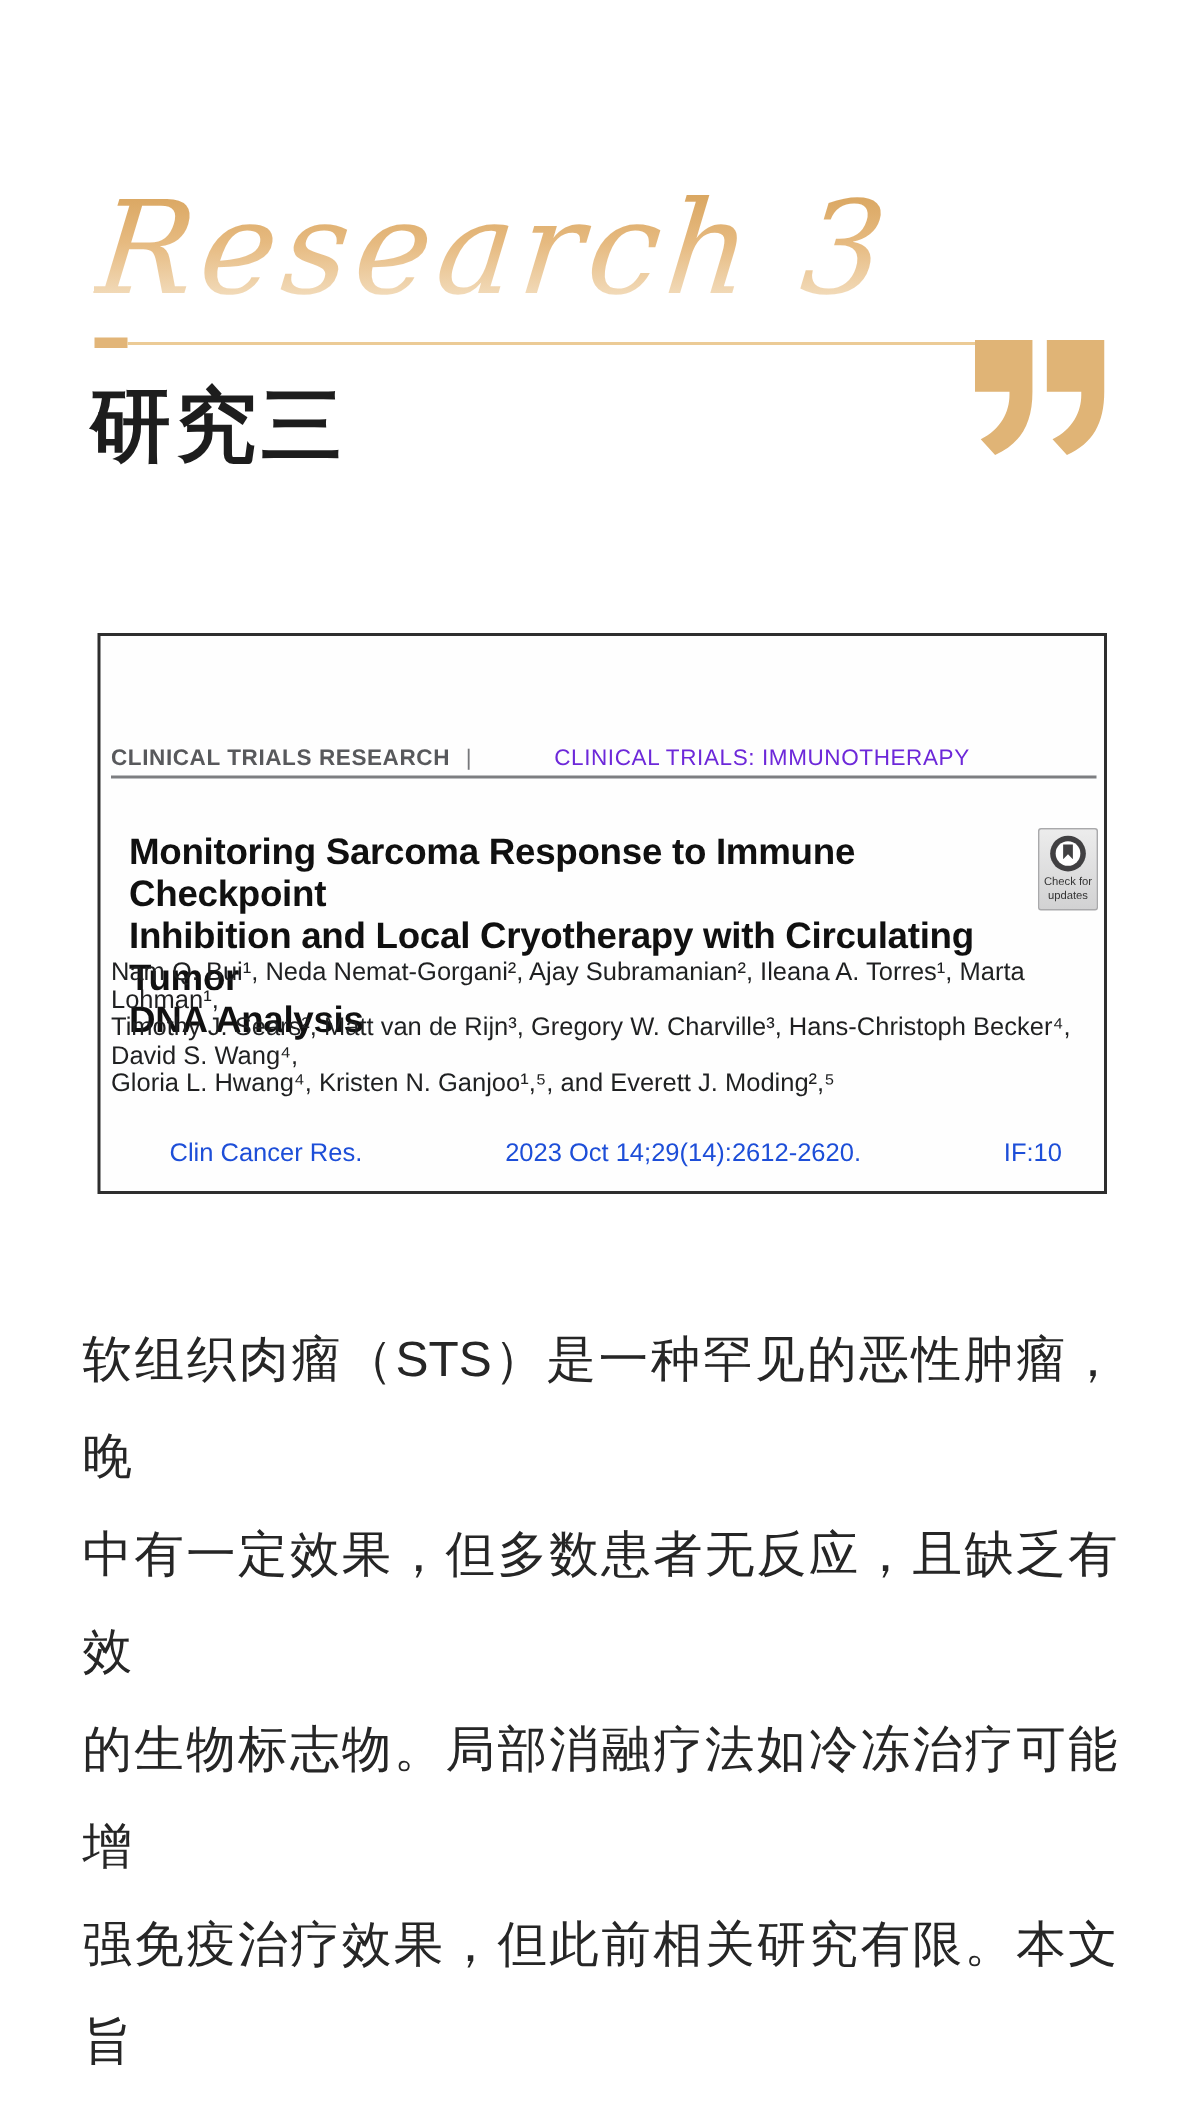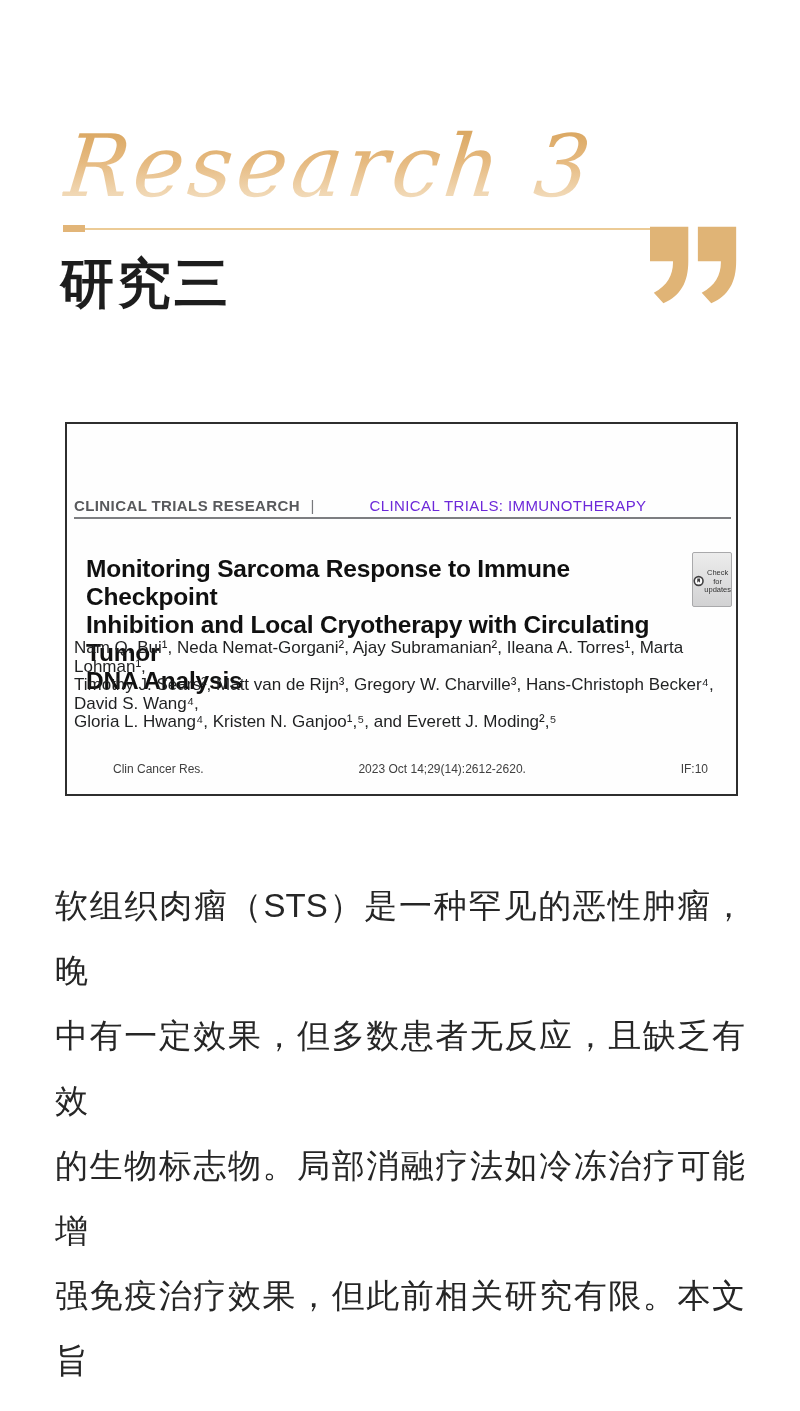--- a/index.html
+++ b/index.html
@@ -48,33 +48,33 @@
   .paper-title{
     position:absolute;left:7px;top:131px;width:600px;
     font-size:24.5px;line-height:28px;font-weight:bold;color:#101010;
     letter-spacing:-.2px;
     margin-left:12px;
   }
   .check-badge{
     position:absolute;right:4px;top:128px;width:40px;height:55px;
     box-sizing:border-box;border:1px solid #a9a9ab;border-radius:2px;
     background:linear-gradient(180deg,#ececec,#d2d2d3);
-    display:flex;flex-direction:row;align-items:center;justify-content:flex-start;
+    display:flex;flex-direction:column;align-items:center;justify-content:flex-start;
     padding-top:3px;cursor:pointer;
   }
   .check-badge svg{width:26px;height:26px;display:block;}
   .check-badge .bl{font-size:7.5px;line-height:8.5px;color:#333;text-align:center;margin-top:2px;}
   .authors{
     position:absolute;left:7px;top:215px;width:655px;
     font-size:17px;line-height:18.5px;color:#1f2021;
   }
   .citation-row{
     position:absolute;left:0;right:0;top:335px;
     display:flex;justify-content:space-between;align-items:center;
-    padding:0 28px 0 46px;font-size:12px;line-height:20px;color:#404040;
+    padding:0 28px 0 46px;font-size:17px;line-height:20px;color:#1d4ed8;
   }
   
   .summary{
     position:absolute;left:55px;top:873px;width:690px;
     font-size:33px;line-height:65px;color:#262626;
   }
   .sum-line{text-align:justify;text-align-last:justify;}
 </style>
 </head>
 <body>

